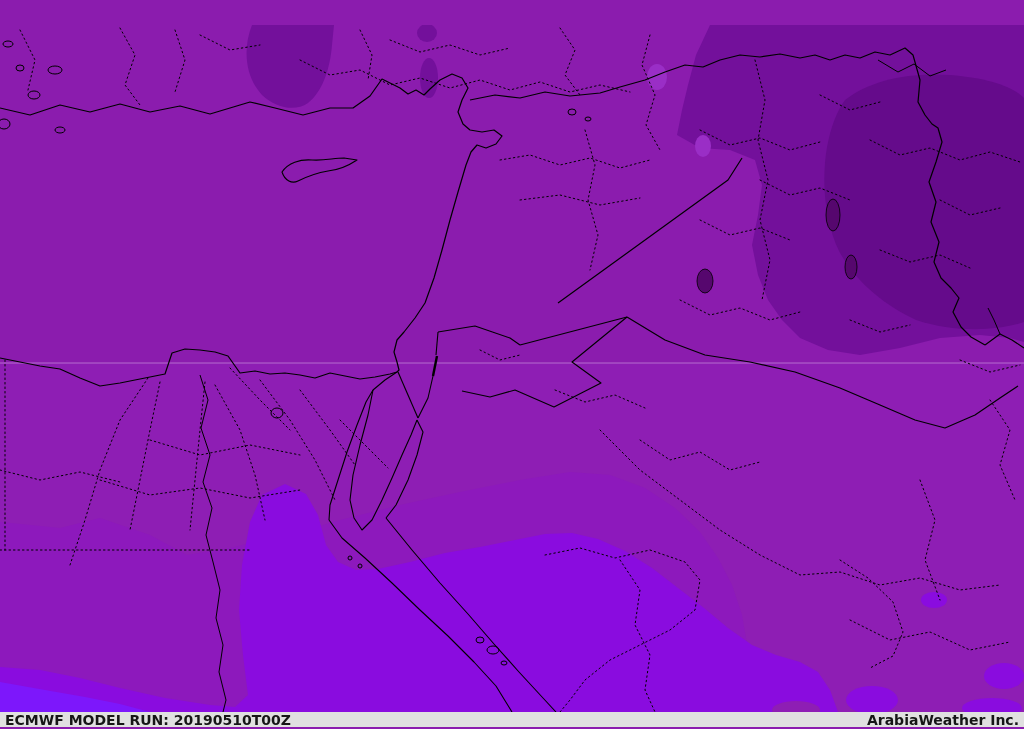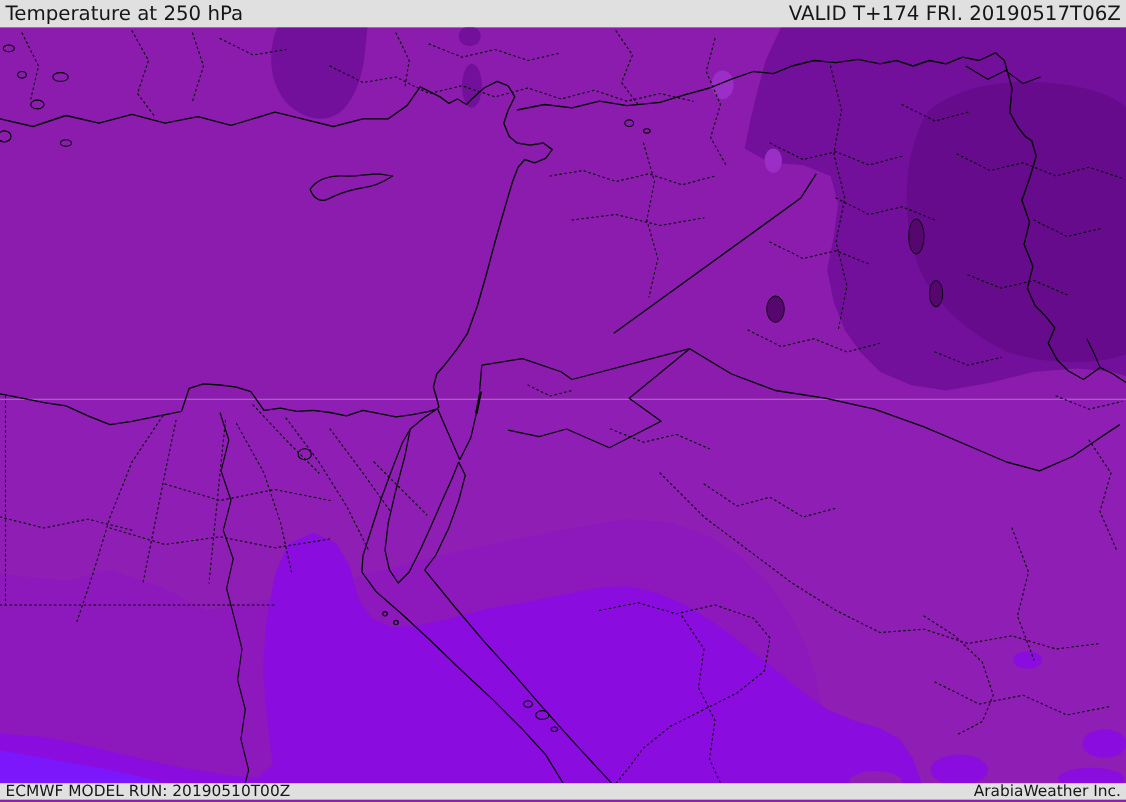--- a/index.html
+++ b/index.html
@@ -7,33 +7,29 @@
     position:relative;width:1024px;height:729px;overflow:hidden;
     font-family:"DejaVu Sans","Liberation Sans",sans-serif;
     background:#8b1cae;
   }
   .bar{
     position:absolute;left:0;width:1024px;background:#e0e0e0;color:#161616;
     display:flex;justify-content:space-between;align-items:center;
     box-sizing:border-box;padding:0 5px;
   }
   #topbar{top:0;height:25px;font-size:18px;}
-  #bottombar{top:712px;height:15px;font-size:14px;}
+  #bottombar{top:712px;height:15px;font-size:14px;font-weight:bold;}
   #topbar .lbl,#bottombar .lbl{white-space:nowrap;line-height:1;}
   #mapsvg{position:absolute;top:25px;left:0;}
 </style>
 </head>
 <body>
 
 <div id="screen">
 
-  <div class="bar" id="topbar" style="background: rgb(224, 224, 224); color: rgb(22, 22, 22);">
-    <span class="lbl">Temperature at 250 hPa</span>
-    <span class="lbl">VALID T+174 FRI. 20190517T06Z</span>
-  </div>
 
   <svg id="mapsvg" width="1024" height="687" viewBox="0 25 1024 687">
       <rect x="0" y="25" width="1024" height="687" fill="#8b1cae"></rect>
       <path d="M0,363 L1024,363 L1024,712 L0,712 Z" fill="#8e1eb4"></path>
       <path d="M0,522 L60,528 L100,518 L150,535 L187,555 L230,548 L262,540 L300,532 L340,520 L400,505 L460,492 L520,480 L570,472 L610,475 L645,488 L675,508 L700,532 L718,558 L732,585 L742,615 L748,650 L752,690 L754,712 L0,712 Z" fill="#8d19bc"></path>
       <path d="M710,25 L696,55 L688,85 L682,110 L677,135 L700,148 L730,150 L755,160 L762,185 L758,215 L752,245 L758,275 L768,300 L782,320 L800,338 L828,350 L860,355 L900,348 L940,338 L980,335 L1010,338 L1024,342 L1024,25 Z" fill="#73109b"></path>
       <path d="M252,25 C242,50 246,78 262,95 C276,108 295,112 308,103 C322,92 330,70 332,45 L334,25 Z" fill="#73109b"></path>
       <ellipse cx="427" cy="33" rx="10" ry="9" fill="#73109b"></ellipse>
       <ellipse cx="429" cy="78" rx="9" ry="20" fill="#73109b"></ellipse>
       <path d="M845,100 C870,80 910,72 950,75 C990,78 1015,88 1024,98 L1024,322 C995,332 952,332 916,320 C886,306 856,283 839,251 C825,222 821,182 827,147 C831,126 837,111 845,100 Z" fill="#650b8b"></path>

